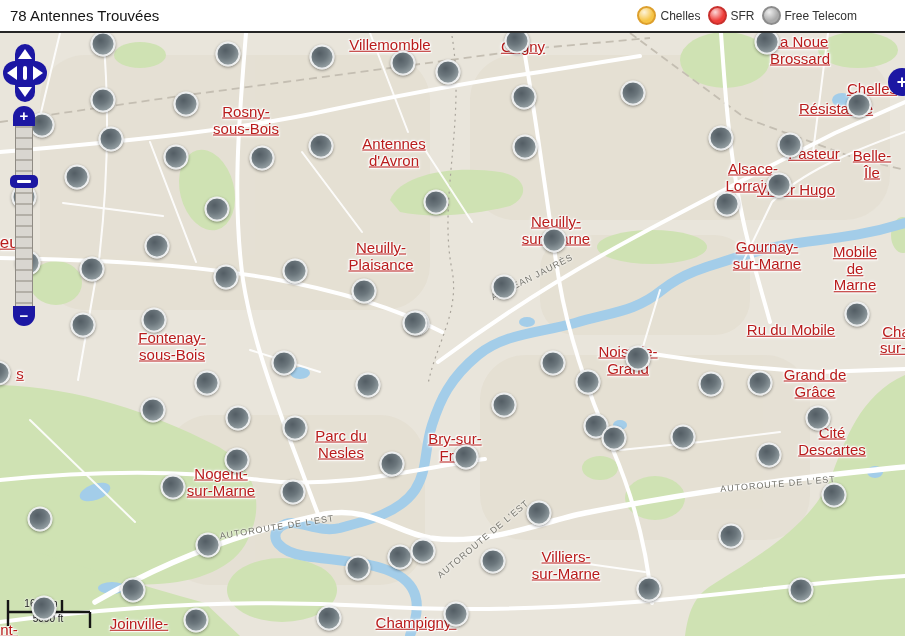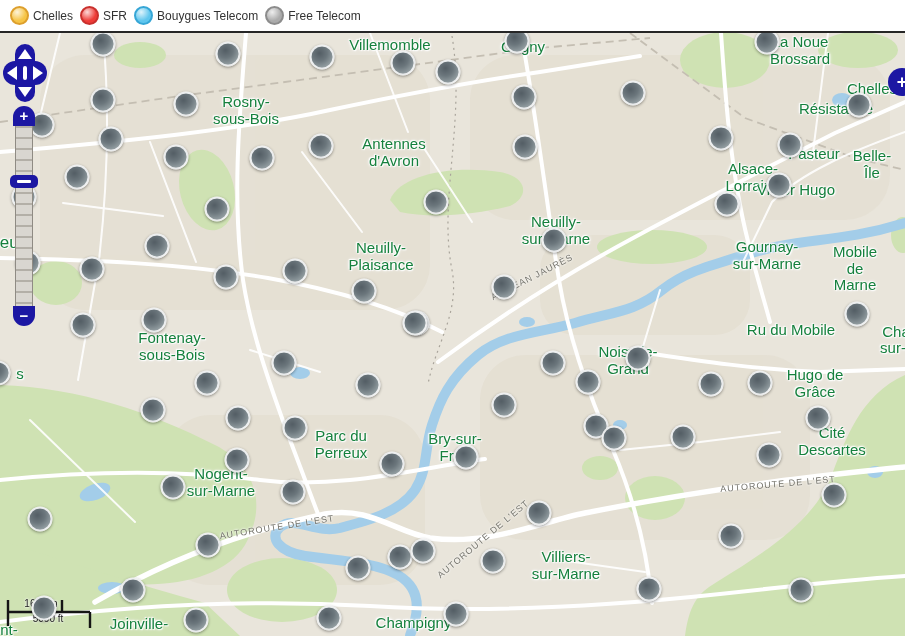--- a/index.html
+++ b/index.html
@@ -21,23 +21,24 @@
     width:19px;height:19px;border-radius:50%;border:2px solid #999;box-sizing:border-box;
     background-image:radial-gradient(circle at 35% 28%,rgba(255,255,255,.8),rgba(255,255,255,0) 60%);
   }
   .legend .lbl{font-size:12px;color:#333;white-space:nowrap}
 
   
   .map-canvas{position:absolute;top:0;left:0;z-index:1}
 
   
   .place-label{
-    position:absolute;z-index:2;color:#15803d;font-size:15px;line-height:1.1;
+    position:absolute;z-index:2;color:#b91c1c;font-size:15px;line-height:1.1;
     text-align:center;white-space:pre-line;pointer-events:none;
     text-shadow:0 0 2px #fff,0 0 3px #fff,0 0 4px #fff,1px 1px 1px #fff,-1px -1px 1px #fff;
+    text-decoration:underline;
   }
   .road-label{
     position:absolute;z-index:2;color:#75746c;font-size:9px;letter-spacing:1px;
     white-space:nowrap;pointer-events:none;
     text-shadow:0 0 2px #fff,0 0 3px #fff;
   }
   .scale-label{
     position:absolute;z-index:2;color:#222;font-size:10px;white-space:nowrap;
     text-shadow:0 0 2px #fff,0 0 3px #fff;
   }
@@ -174,21 +175,21 @@
 </svg>
 </div>
 
 <div>
     <div class="place-label" style="left: 390px; top: 45px; transform: translate(-50%, -50%);">Villemomble</div>
     <div class="place-label" style="left: 523px; top: 47px; transform: translate(-50%, -50%);">Gagny</div>
     <div class="place-label" style="left: 800px; top: 50px; transform: translate(-50%, -50%);">La Noue
 Brossard</div>
     <div class="place-label" style="left: 872px; top: 89px; transform: translate(-50%, -50%);">Chelles</div>
     <div class="place-label" style="left: 836px; top: 109px; transform: translate(-50%, -50%);">Résistance</div>
-    <div class="place-label" style="left: 246px; top: 110px; transform: translate(-50%, -50%);">Rosny-
+    <div class="place-label" style="left: 246px; top: 120px; transform: translate(-50%, -50%);">Rosny-
 sous-Bois</div>
     <div class="place-label" style="left: 394px; top: 152px; transform: translate(-50%, -50%);">Antennes
 d'Avron</div>
     <div class="place-label" style="left: 753px; top: 177px; transform: translate(-50%, -50%);">Alsace-
 Lorraine</div>
     <div class="place-label" style="left: 814px; top: 154px; transform: translate(-50%, -50%);">Pasteur</div>
     <div class="place-label" style="left: 872px; top: 164px; transform: translate(-50%, -50%);">Belle-Île</div>
     <div class="place-label" style="left: 796px; top: 190px; transform: translate(-50%, -50%);">Victor Hugo</div>
     <div class="place-label" style="left: 13px; top: 243px; font-size: 17px; transform: translate(-50%, -50%);">euil</div>
     <div class="place-label" style="left: 556px; top: 230px; transform: translate(-50%, -50%);">Neuilly-
@@ -200,26 +201,26 @@
     <div class="place-label" style="left: 855px; top: 269px; transform: translate(-50%, -50%);">Mobile de
 Marne</div>
     <div class="place-label" style="left: 791px; top: 330px; transform: translate(-50%, -50%);">Ru du Mobile</div>
     <div class="place-label" style="left: 896px; top: 332px; transform: translate(-50%, -50%);">Cha</div>
     <div class="place-label" style="left: 893px; top: 348px; transform: translate(-50%, -50%);">sur-</div>
     <div class="place-label" style="left: 172px; top: 346px; transform: translate(-50%, -50%);">Fontenay-
 sous-Bois</div>
     <div class="place-label" style="left: 20px; top: 374px; transform: translate(-50%, -50%);">s</div>
     <div class="place-label" style="left: 628px; top: 360px; transform: translate(-50%, -50%);">Noisy-le-
 Grand</div>
-    <div class="place-label" style="left: 815px; top: 383px; transform: translate(-50%, -50%);">Hugo de
+    <div class="place-label" style="left: 815px; top: 383px; transform: translate(-50%, -50%);">Grand de
 Grâce</div>
     <div class="place-label" style="left: 832px; top: 441px; transform: translate(-50%, -50%);">Cité
 Descartes</div>
     <div class="place-label" style="left: 341px; top: 444px; transform: translate(-50%, -50%);">Parc du
-Perreux</div>
+Nesles</div>
     <div class="place-label" style="left: 455px; top: 447px; transform: translate(-50%, -50%);">Bry-sur-
 Free</div>
     <div class="place-label" style="left: 221px; top: 482px; transform: translate(-50%, -50%);">Nogent-
 sur-Marne</div>
     <div class="place-label" style="left: 566px; top: 565px; transform: translate(-50%, -50%);">Villiers-
 sur-Marne</div>
     <div class="place-label" style="left: 139px; top: 624px; transform: translate(-50%, -50%);">Joinville-</div>
     <div class="place-label" style="left: 416px; top: 623px; transform: translate(-50%, -50%);">Champigny-</div>
     <div class="place-label" style="left: 9px; top: 630px; transform: translate(-50%, -50%);">nt-</div>
   </div>
@@ -332,31 +333,28 @@
 </div>
 
 <div class="zoom-plus">+</div>
 <div class="zoom-track"></div>
 <div class="zoom-handle"></div>
 <div class="zoom-minus">−</div>
 
 <div class="overview-btn">+</div>
 
 <div class="header">
+  <span class="page-title">78 Antennes Trouvées</span>
   <ul class="legend">
     <li>
       <span class="swatch" style="background-color:#f6c445;border-color:#dd9f2c;background-image:radial-gradient(circle at 35% 28%,rgba(255,255,255,.8),rgba(255,255,255,0) 60%)"></span>
       <span class="lbl">Chelles</span>
     </li>
     <li>
       <span class="swatch" style="background-color:#ee3c38;border-color:#c9302d;background-image:radial-gradient(circle at 35% 28%,rgba(255,255,255,.8),rgba(255,255,255,0) 60%)"></span>
       <span class="lbl">SFR</span>
     </li>
     <li>
-      <span class="swatch" style="background-color:#5fc6ee;border-color:#36a6d6;background-image:radial-gradient(circle at 35% 28%,rgba(255,255,255,.8),rgba(255,255,255,0) 60%)"></span>
-      <span class="lbl">Bouygues Telecom</span>
-    </li>
-    <li>
       <span class="swatch" style="background-color:#ababab;border-color:#8c8c8c;background-image:radial-gradient(circle at 35% 28%,rgba(255,255,255,.8),rgba(255,255,255,0) 60%)"></span>
       <span class="lbl">Free Telecom</span>
     </li>
   </ul>
 </div>
 
 </body></html>

